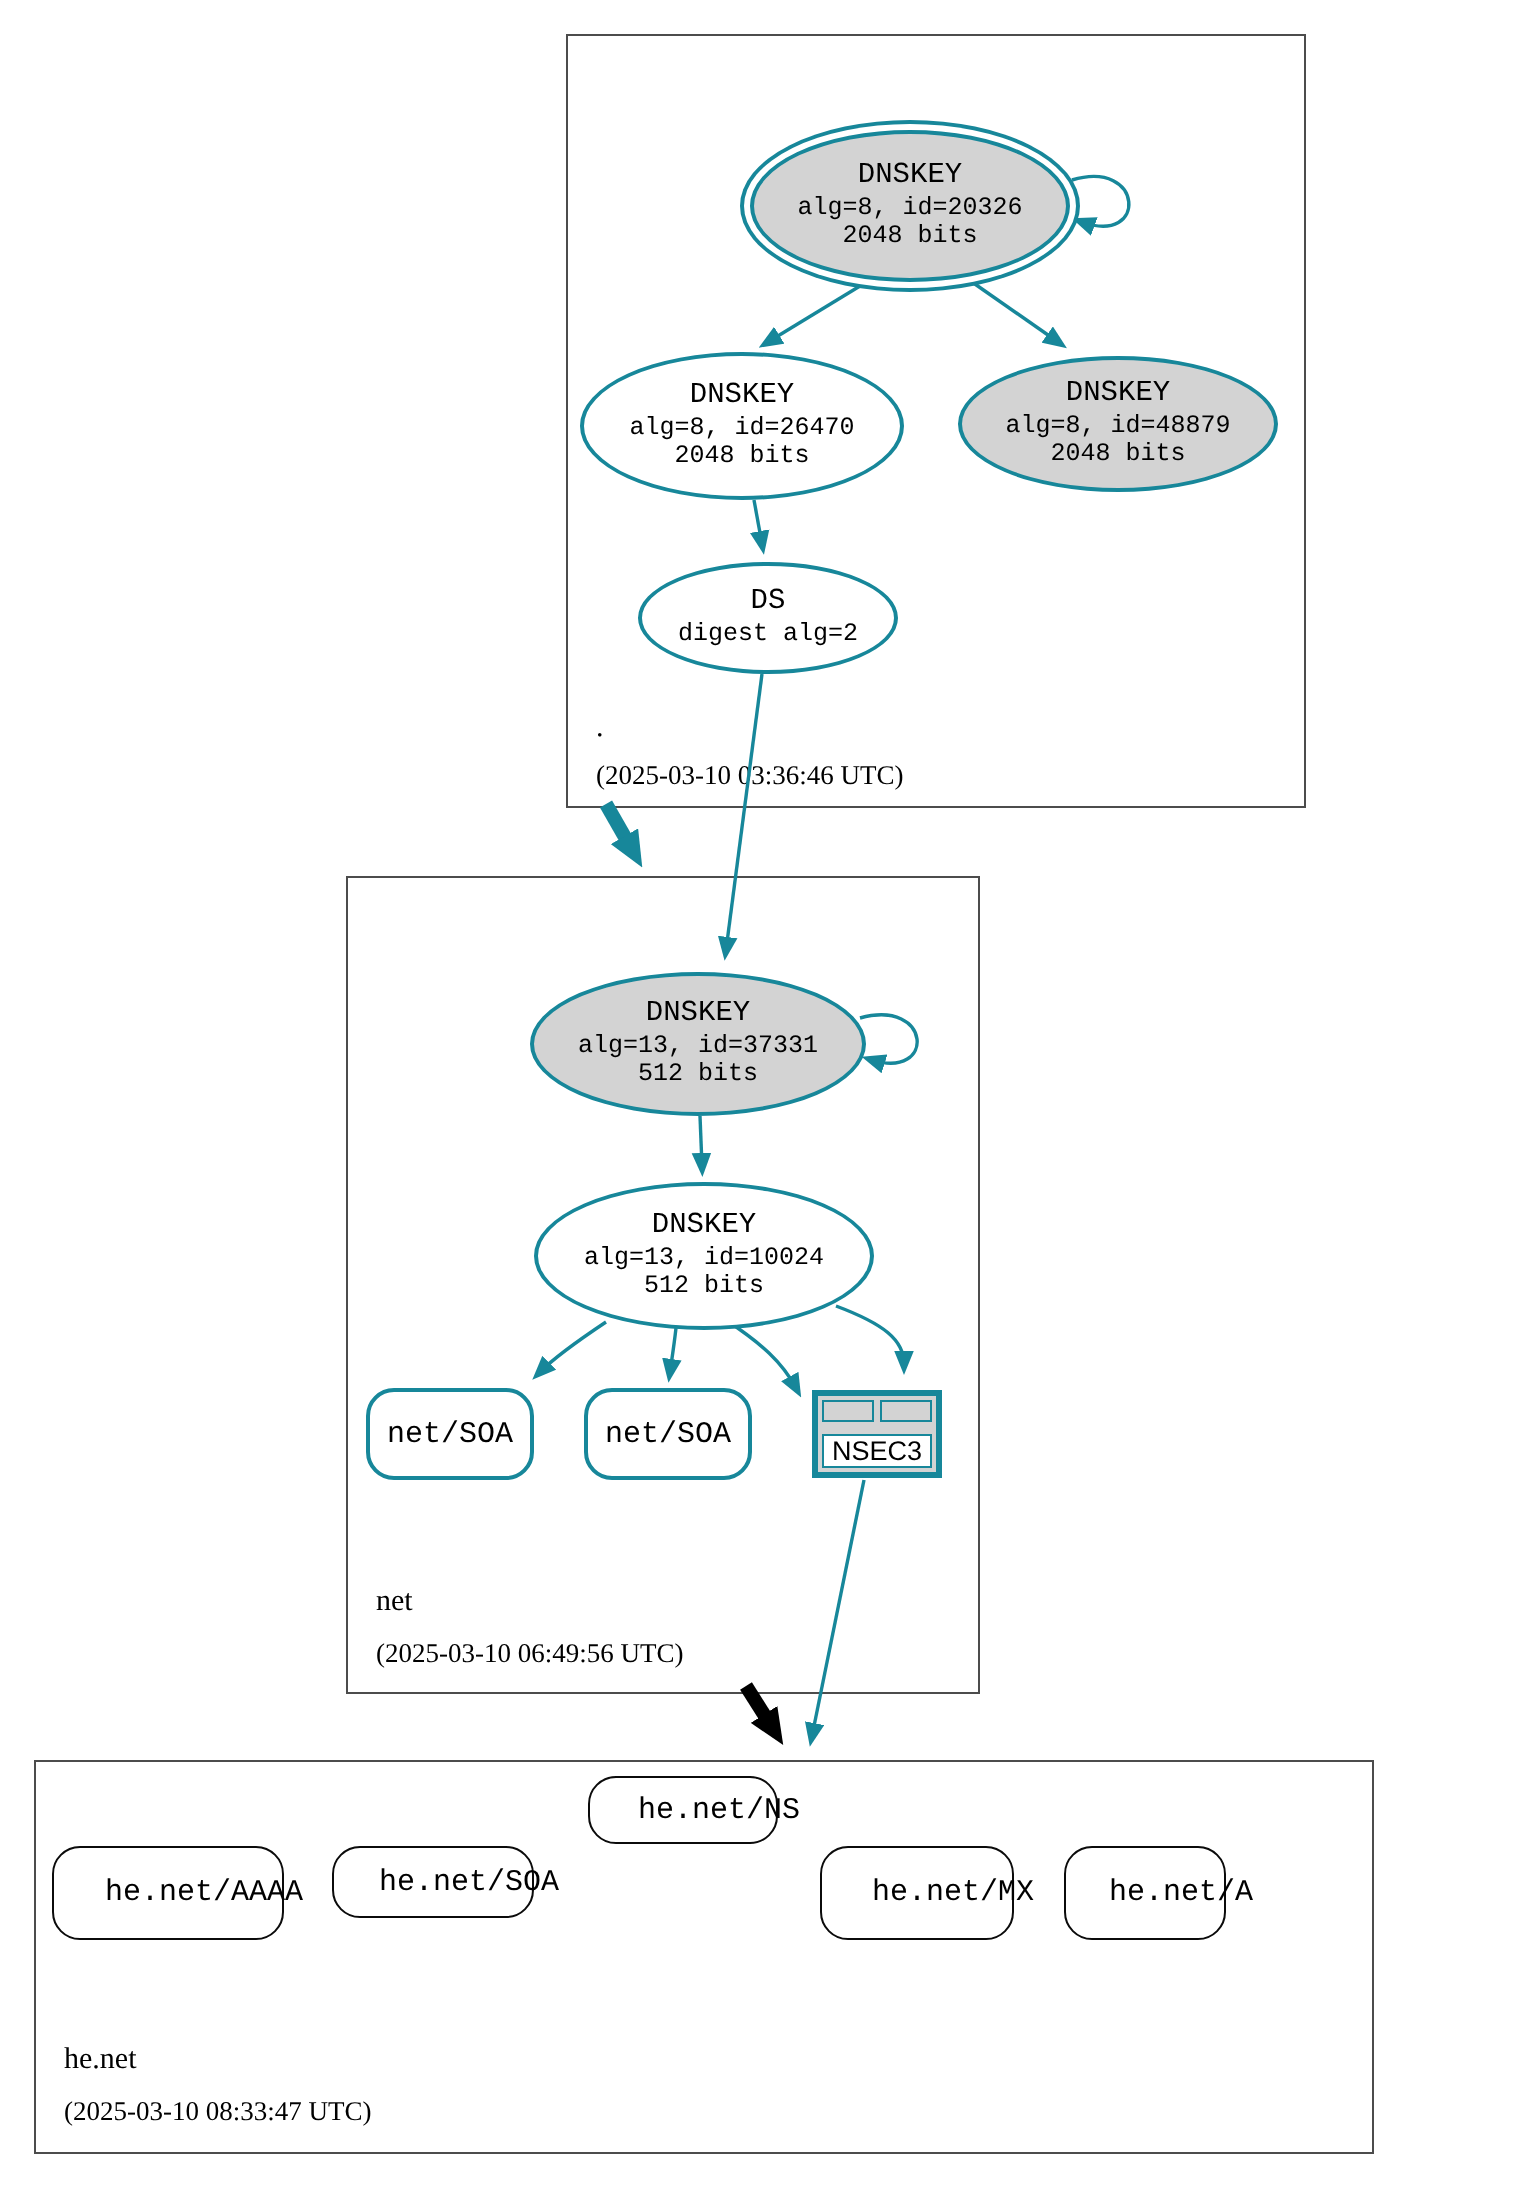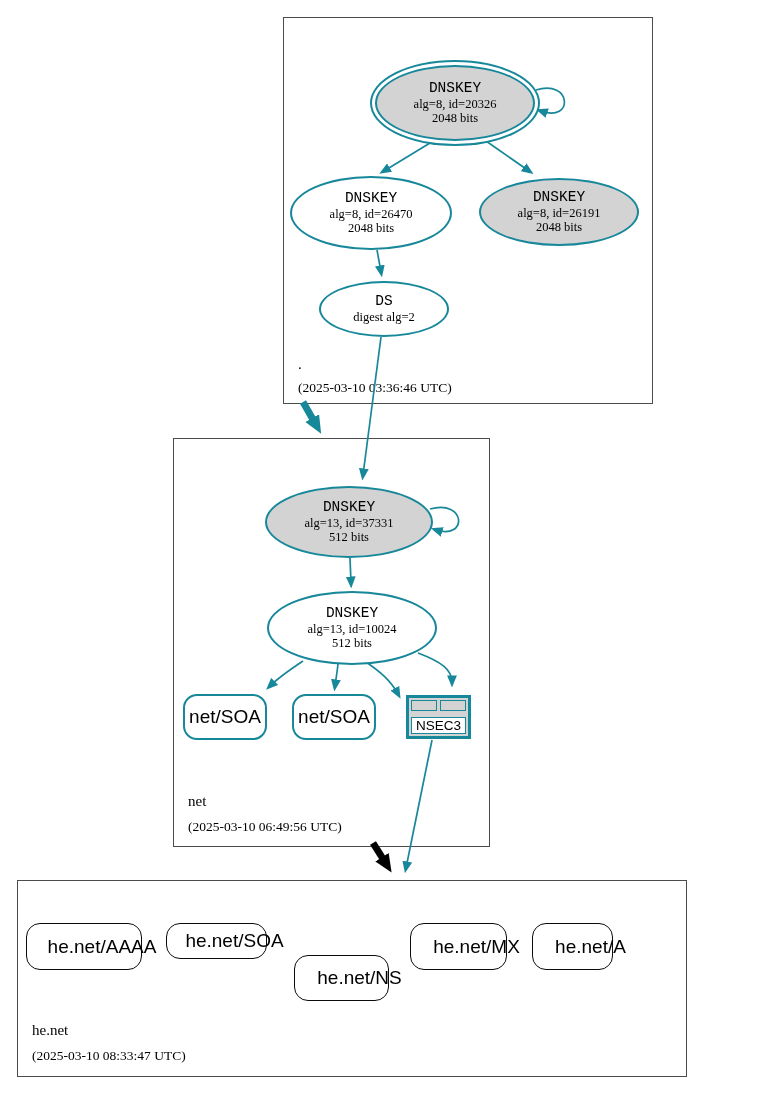--- a/index.html
+++ b/index.html
@@ -61,29 +61,29 @@
   }
   .fill-gray { background: var(--node-fill-gray); }
   .fill-white { background: var(--node-fill-white); }
   .ntitle {
     font-family: Liberation Mono, monospace;
     font-size: 14.5px;
     line-height: 1.15;
     color: var(--text-color);
   }
   .ndetail {
-    font-family: Liberation Serif, serif;
+    font-family: Liberation Mono, monospace;
     font-size: 12.5px;
     line-height: 1.18;
     color: var(--text-color);
   }
   .rrset {
     border-radius: 14px;
-    font-size: 19px;
-    font-family: Liberation Sans, sans-serif;
+    font-size: 15px;
+    font-family: Liberation Mono, monospace;
     background: var(--node-fill-white);
     white-space: nowrap;
   }
   .rrset.teal { border: 2px solid var(--edge-teal); }
   .rrset.black { border: 1.6px solid var(--border-black); padding-left: 36px; }
   .nsec3 {
     position: absolute;
     z-index: 3;
     background: var(--node-fill-gray);
     border: 3px solid var(--edge-teal);
@@ -163,21 +163,21 @@
   </div>
 
   <div class="node ellipse fill-white" style="left:290px;top:176px;width:162px;height:74px">
     <div class="ntitle">DNSKEY</div>
     <div class="ndetail">alg=8, id=26470</div>
     <div class="ndetail">2048 bits</div>
   </div>
 
   <div class="node ellipse fill-gray" style="left:479px;top:178px;width:160px;height:68px">
     <div class="ntitle">DNSKEY</div>
-    <div class="ndetail">alg=8, id=26191</div>
+    <div class="ndetail">alg=8, id=48879</div>
     <div class="ndetail">2048 bits</div>
   </div>
 
   <div class="node ellipse fill-white" style="left:319px;top:281px;width:130px;height:56px">
     <div class="ntitle">DS</div>
     <div class="ndetail">digest alg=2</div>
   </div>
 
   <div class="node ellipse fill-gray" style="left:265px;top:486px;width:168px;height:72px;border-width:2.5px">
     <div class="ntitle">DNSKEY</div>
@@ -197,17 +197,17 @@
   <div class="nsec3" style="left:406px;top:695px;width:65px;height:44px">
     <div class="nsec3-row">
       <div class="nsec3-cell"></div>
       <div class="nsec3-cell"></div>
     </div>
     <div class="nsec3-label">NSEC3</div>
   </div>
 
   <div class="node rrset black" style="left:26px;top:923px;width:116px;height:47px">he.net/AAAA</div>
   <div class="node rrset black" style="left:166px;top:923px;width:101px;height:36px">he.net/SOA</div>
-  <div class="node rrset black" style="left:294px;top:955px;width:95px;height:46px">he.net/NS</div>
+  <div class="node rrset black" style="left:294px;top:888px;width:95px;height:34px">he.net/NS</div>
   <div class="node rrset black" style="left:410px;top:923px;width:97px;height:47px">he.net/MX</div>
   <div class="node rrset black" style="left:532px;top:923px;width:81px;height:47px">he.net/A</div>
 
 </div>
 
 </body></html>

